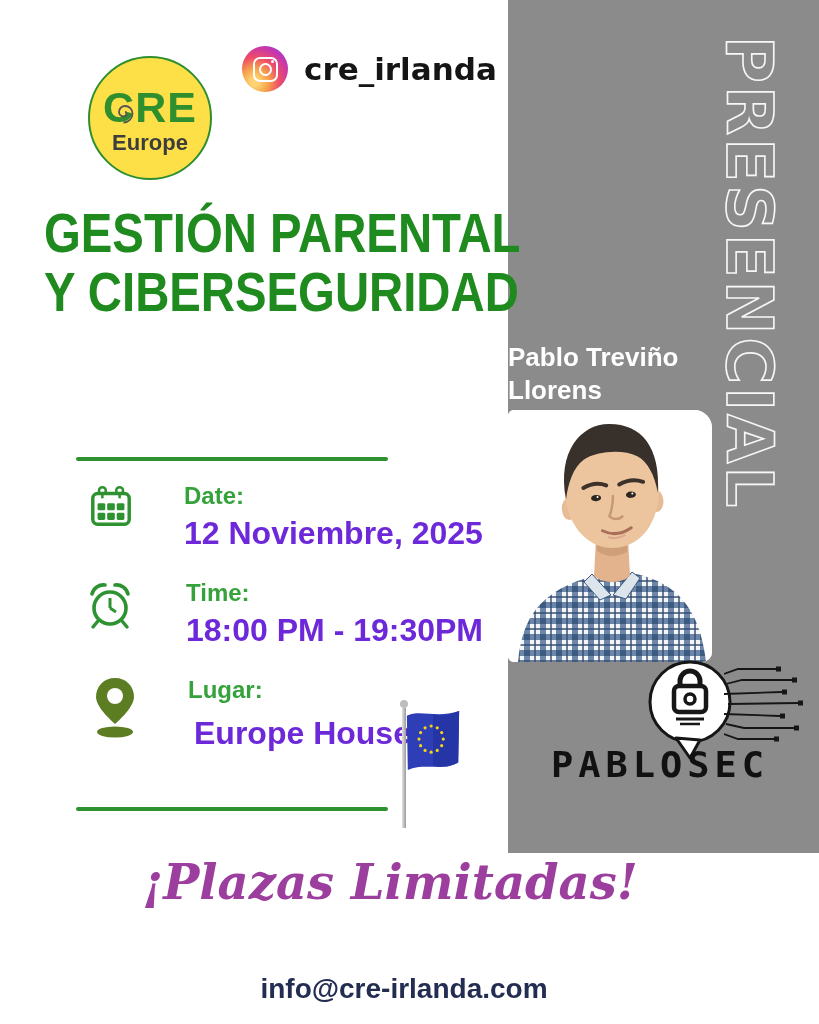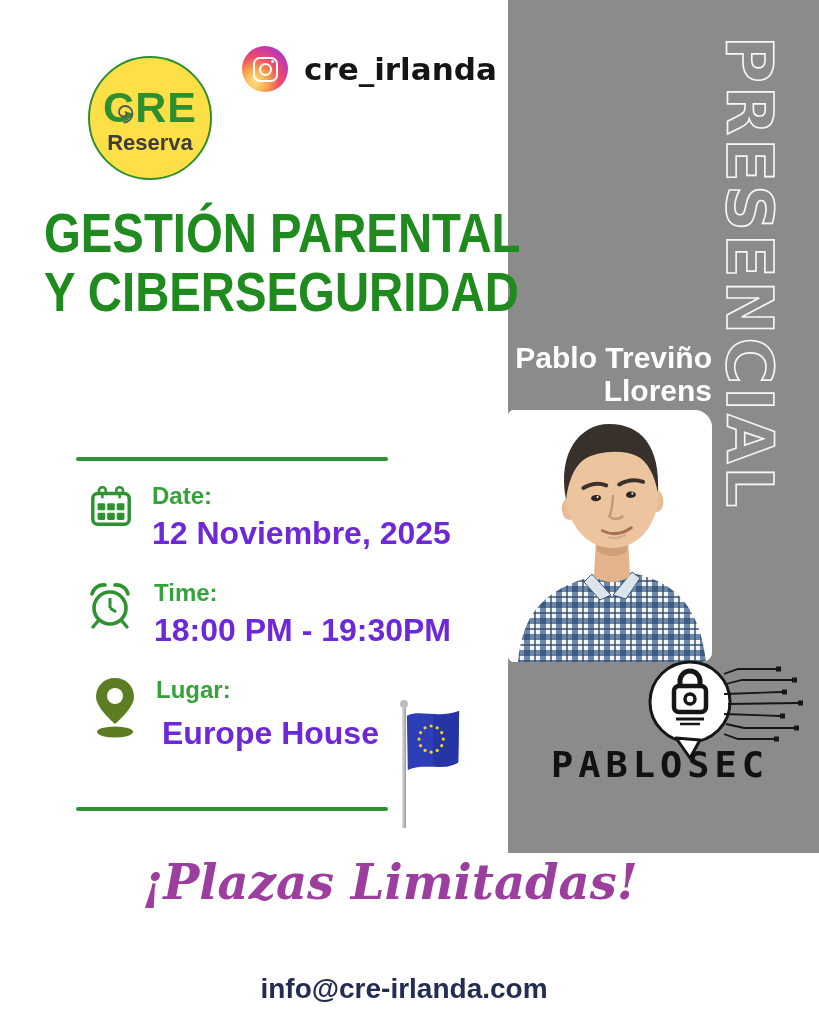--- a/index.html
+++ b/index.html
@@ -5,22 +5,22 @@
   html,body{margin:0;padding:0;background:#ffffff;}
   .page{position:relative;width:819px;height:1024px;background:#ffffff;overflow:hidden;
         font-family:"Liberation Sans",sans-serif;}
 
   
   .gray-panel{position:absolute;left:508px;top:0;width:311px;height:853px;background:#8b8b8b;}
   .presencial{position:absolute;left:712px;top:36px;height:460px;
     writing-mode:vertical-rl;text-orientation:mixed;
     font-family:"DejaVu Sans",sans-serif;font-weight:bold;font-size:64px;letter-spacing:3px;
     color:transparent;-webkit-text-stroke:1.6px #f7f7f7;}
-  .speaker{position:absolute;left:508px;top:341px;width:204px;text-align:right;
-    color:#ffffff;font-weight:bold;font-size:30px;line-height:33px;}
+  .speaker{position:absolute;left:508px;top:341px;width:204px;text-align:left;
+    color:#ffffff;font-weight:bold;font-size:26px;line-height:33px;}
 
   
   .photo-box{position:absolute;left:508px;top:410px;width:204px;height:252px;background:#ffffff;
     border-radius:6px 18px 10px 6px;overflow:hidden;}
   .photo-box svg{display:block;}
 
   
   .badge{position:absolute;left:638px;top:656px;}
   .circuit{position:absolute;left:724px;top:662px;}
   .wordmark{position:absolute;left:512px;top:744px;width:296px;text-align:center;
@@ -43,21 +43,21 @@
   .logo-spiral{position:absolute;left:23px;top:42px;}
 
   .title{position:absolute;left:44px;top:204px;margin:0;font-size:55px;font-weight:bold;color:#1f8b1f;
     line-height:59px;letter-spacing:0;transform:scaleX(0.86);transform-origin:left top;white-space:nowrap;
     font-family:"Liberation Sans",sans-serif;}
 
   
   .divider{position:absolute;left:76px;width:312px;height:3.5px;background:#2e9230;border-radius:2px;}
   .divider-top{top:457px;}
   .divider-bottom{top:807px;}
-  .row{position:absolute;display:flex;}
+  .row{position:absolute;display:flex;gap:32px;}
   .row-icon{flex:none;}
   .row-text{margin-left:18px;}
   .row-label{font-size:24px;color:#35a23b;font-weight:bold;}
   .row-value{font-size:32px;color:#6d28d9;font-weight:bold;margin-top:6px;line-height:35px;}
   .row-date{left:88px;top:482px;}
   .row-time{left:84px;top:579px;}
   .row-lugar{left:92px;top:676px;}
   .row-lugar .row-value{margin-left:6px;margin-top:12px;}
 
   
@@ -162,21 +162,21 @@
       <div class="ig-dot"></div>
     </div>
     <div class="ig-handle">cre_irlanda</div>
   </div>
 
   <div class="logo">
     <div class="logo-acronym">CRE</div>
     <svg class="logo-spiral" width="24" height="24" viewBox="0 0 24 24">
       <path d="M12,12 a1.5,1.5 0 0 1 1.5,1.5 a3,3 0 0 1 -3,3 a4.5,4.5 0 0 1 -4.5,-4.5 a6,6 0 0 1 6,-6 a7.5,7.5 0 0 1 7.5,7.5 a9,9 0 0 1 -9,9" fill="none" stroke="#555555" stroke-width="1.8"></path>
     </svg>
-    <div class="logo-region">Reserva</div>
+    <div class="logo-region">Europe</div>
   </div>
 
   <h1 class="title">
     <span>GESTIÓN PARENTAL</span><br>
     <span>Y CIBERSEGURIDAD</span>
   </h1>
 
   <div class="divider divider-top"></div>
 
   <div class="row row-date">

